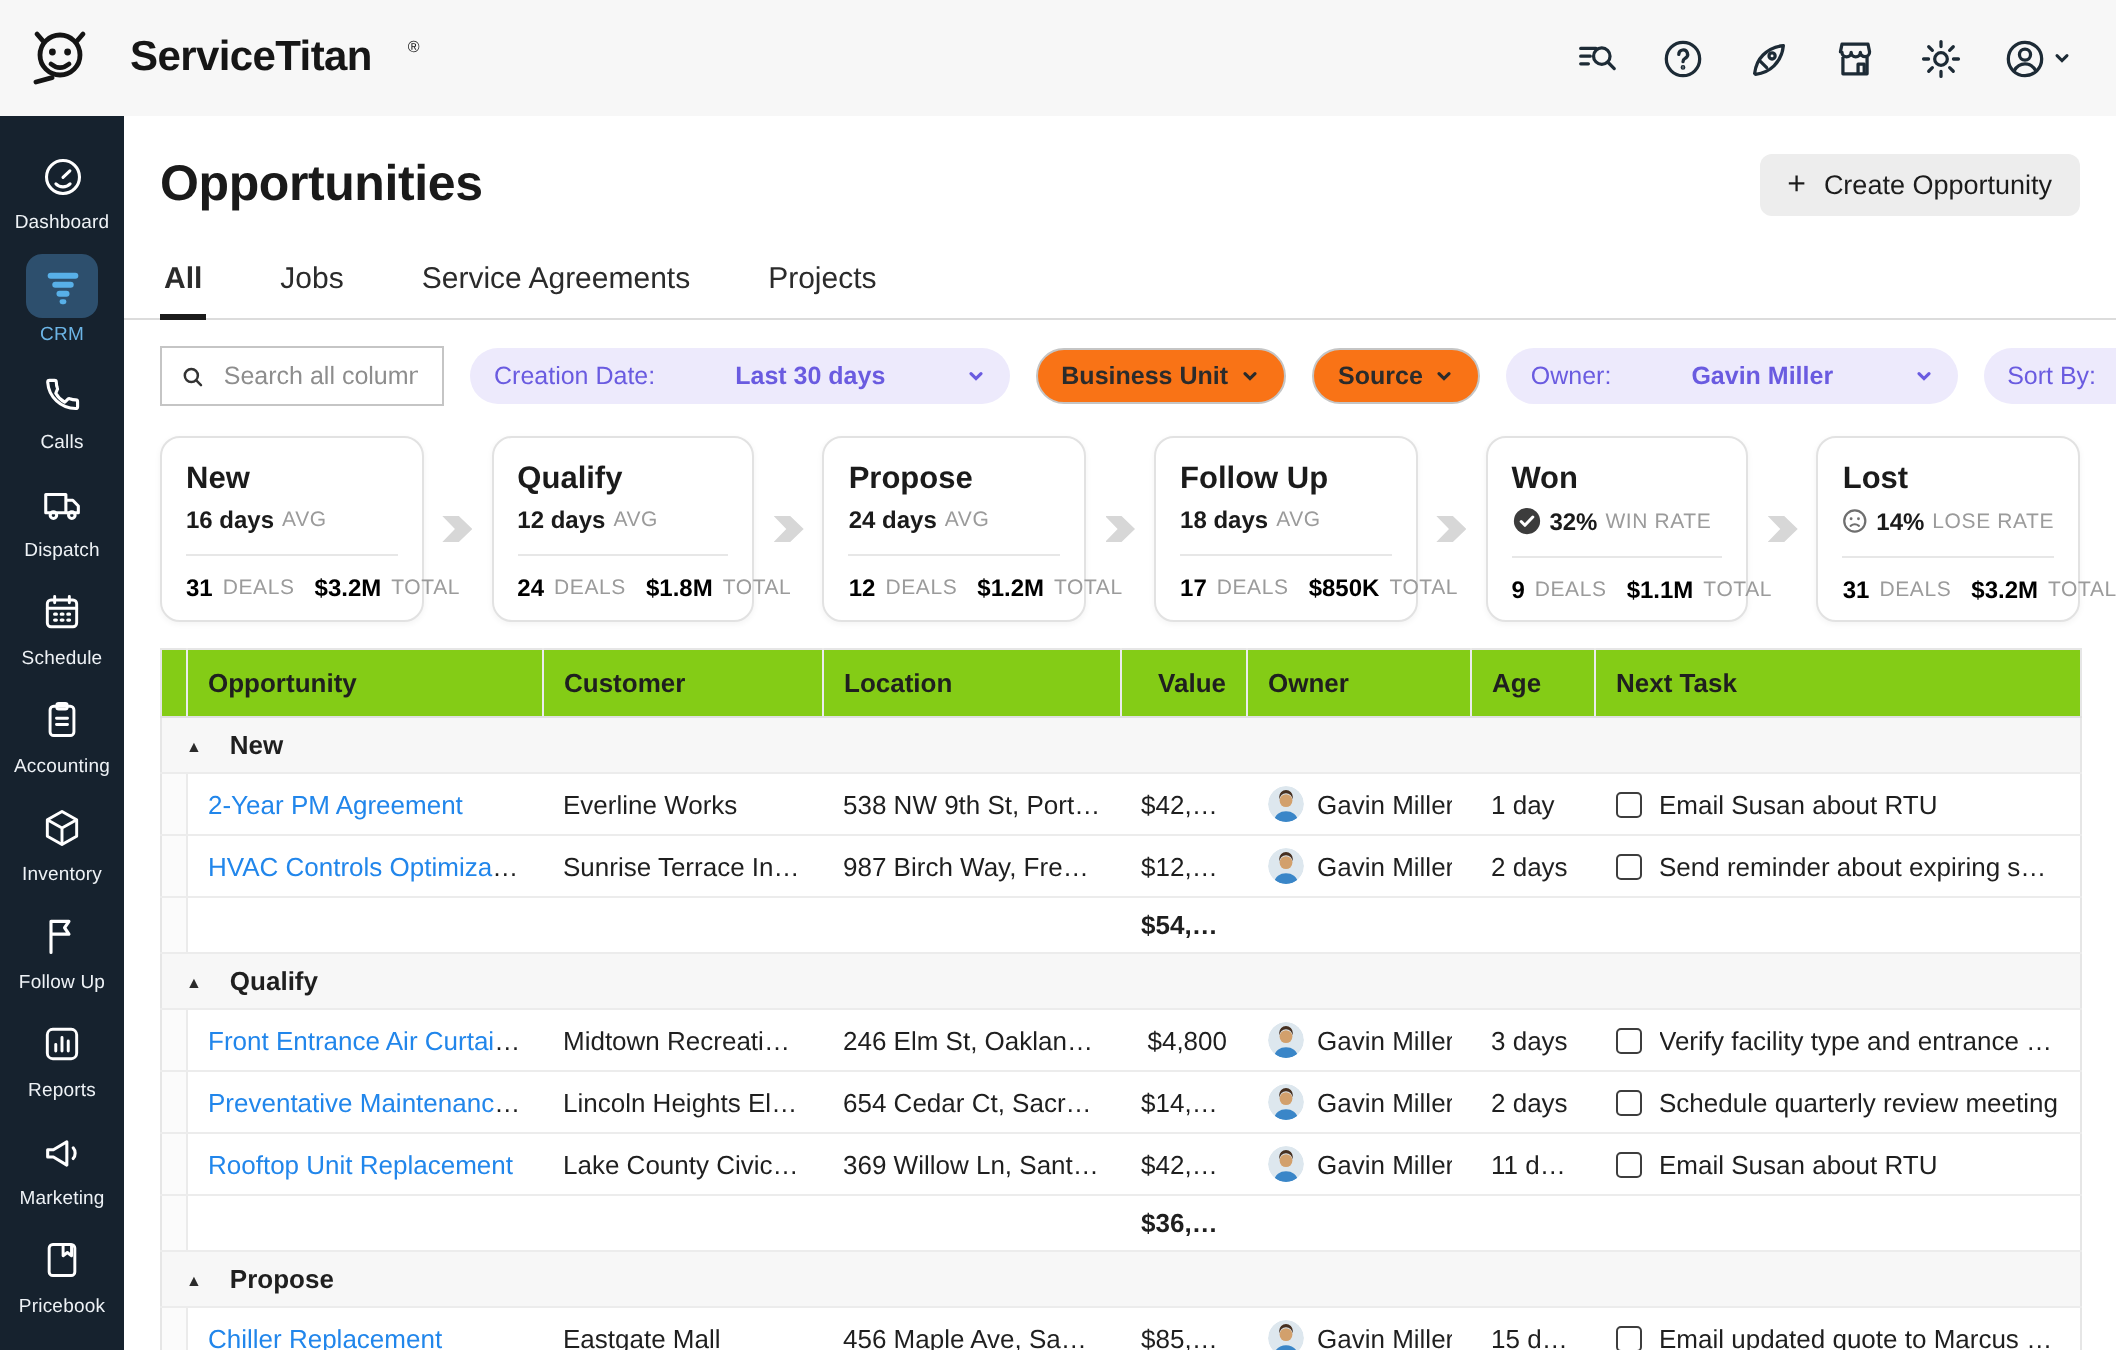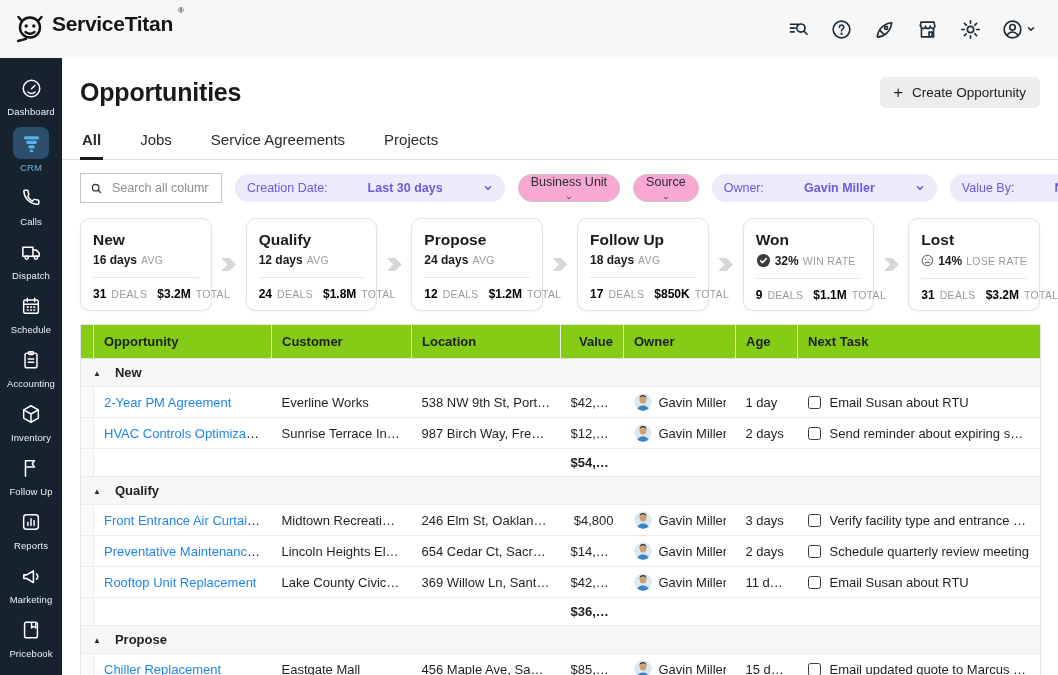--- a/index.html
+++ b/index.html
@@ -4,21 +4,21 @@
 <style>
   * { box-sizing: border-box; }
   html,body { margin:0; padding:0; }
   body {
     width:1058px; height:675px; overflow:hidden; position:relative;
     font-family:"Liberation Sans", sans-serif; background:#fff; color:#1f1f1f;
   }
   
   .topbar{position:absolute;top:0;left:0;right:0;height:58px;background:#f7f7f7;
     display:flex;align-items:center;padding:0 22px 0 13px;z-index:5;}
-  .brand{display:flex;align-items:flex-start;gap:5px;cursor:pointer;}
+  .brand{display:flex;align-items:center;gap:18px;cursor:pointer;}
   .brand-name{font-size:21px;font-weight:800;color:#161616;letter-spacing:-0.3px;}
   .brand-reg{font-size:8px;vertical-align:top;color:#161616;position:relative;top:-6px;}
   .topbar-icons{margin-left:auto;display:flex;align-items:center;gap:19px;}
   .tb-icon{width:24px;height:24px;display:flex;align-items:center;justify-content:center;cursor:pointer;}
   .account-wrap{display:flex;align-items:center;gap:2px;cursor:pointer;}
 
   
   .sidebar{position:absolute;top:58px;left:0;bottom:0;width:62px;background:#16222e;
     display:flex;flex-direction:column;align-items:center;padding-top:10px;overflow:hidden;}
   .nav-item{width:62px;display:flex;flex-direction:column;align-items:center;
@@ -46,21 +46,21 @@
   .filter-row{display:flex;align-items:center;gap:13px;padding:13px 18px 12px;}
   .search-box{width:142px;height:30px;border:1px solid #c5c5c5;border-radius:0;background:#fff;
     display:flex;align-items:center;gap:8px;padding:0 10px;flex:none;}
   .search-box input{border:none;outline:none;font-size:12.5px;width:100%;color:#333;
     font-family:"Liberation Sans",sans-serif;background:transparent;}
   .search-box input::placeholder{color:#8d8d8d;}
   .pill{height:28px;border-radius:14px;display:flex;align-items:center;gap:6px;padding:0 12px;
     font-size:12.5px;white-space:nowrap;cursor:pointer;flex:none;}
   .pill.purple{background:#edeafc;color:#6a5be0;gap:40px;}
   .pill.purple b{font-weight:700;}
-  .pill.outline{background:#f9a8d4;border:1px solid #c5c5c5;color:#2b2b2b;font-weight:400;flex-direction:column;}
+  .pill.outline{background:#f97316;border:1px solid #c5c5c5;color:#2b2b2b;font-weight:700;}
   .sort-pill{margin-left:auto;}
   .chev{display:inline-flex;}
 
   
   .cards-row{display:flex;align-items:stretch;padding:3px 18px 0;}
   .stage-card{flex:1;background:#fff;border:1px solid #e2e2e2;border-radius:10px;
     box-shadow:0 1px 3px rgba(0,0,0,0.05);padding:12px 12px 10px;height:93px;cursor:pointer;min-width:0;}
   .stage-arrow{width:34px;flex:none;display:flex;align-items:center;justify-content:center;}
   .arrow-shape{width:15px;height:14px;background:#d7d7d7;
     clip-path:polygon(0% 4%, 55% 4%, 100% 50%, 55% 96%, 0% 96%, 42% 50%);}
@@ -337,21 +337,21 @@
         </svg>
     </div>
     <div class="pill purple">
       <span>Owner:</span>
       <b>Gavin Miller</b>
       <svg class="chev" width="10" height="10" viewBox="0 0 10 10" fill="none" stroke="#6a5be0" stroke-width="1.6" stroke-linecap="round">
           <path d="M2.5 3.8 L5 6.3 L7.5 3.8"></path>
         </svg>
     </div>
     <div class="pill purple sort-pill">
-      <span>Value By:</span>
+      <span>Sort By:</span>
       <b>Newest (Age)</b>
       <svg class="chev" width="10" height="10" viewBox="0 0 10 10" fill="none" stroke="#6a5be0" stroke-width="1.6" stroke-linecap="round">
           <path d="M2.5 3.8 L5 6.3 L7.5 3.8"></path>
         </svg>
     </div>
   </div>
 
   <div class="cards-row">
 
     <div class="stage-card">

